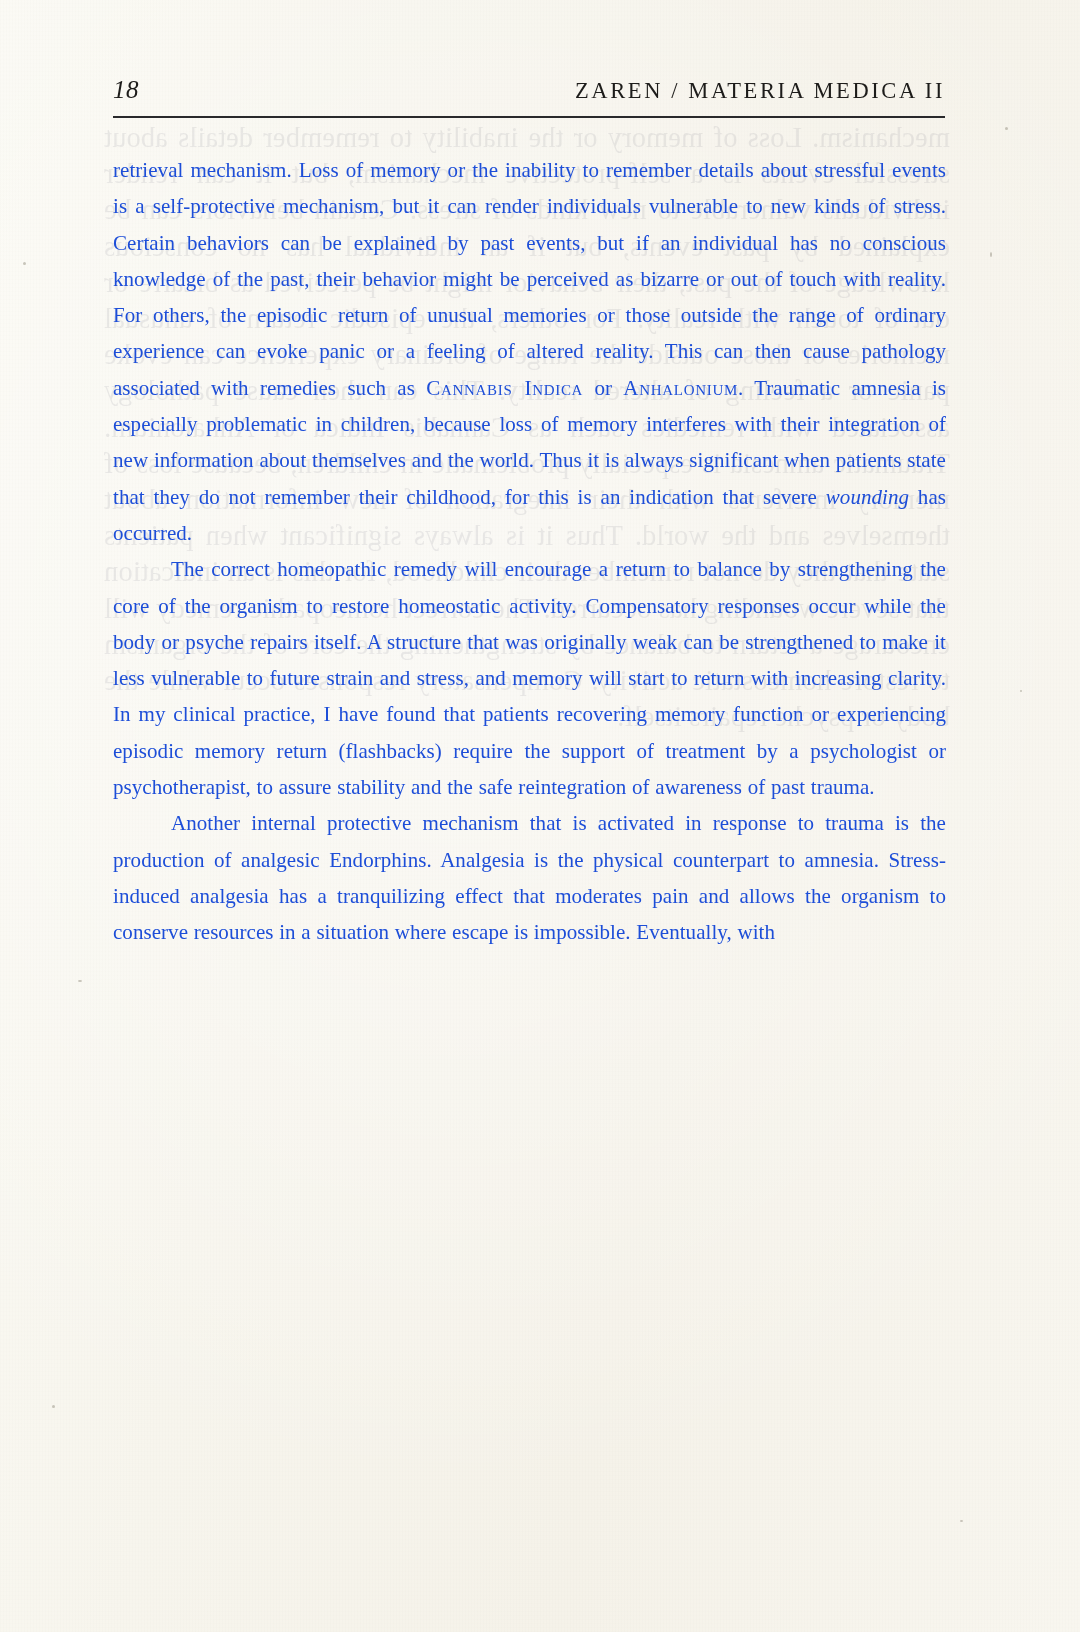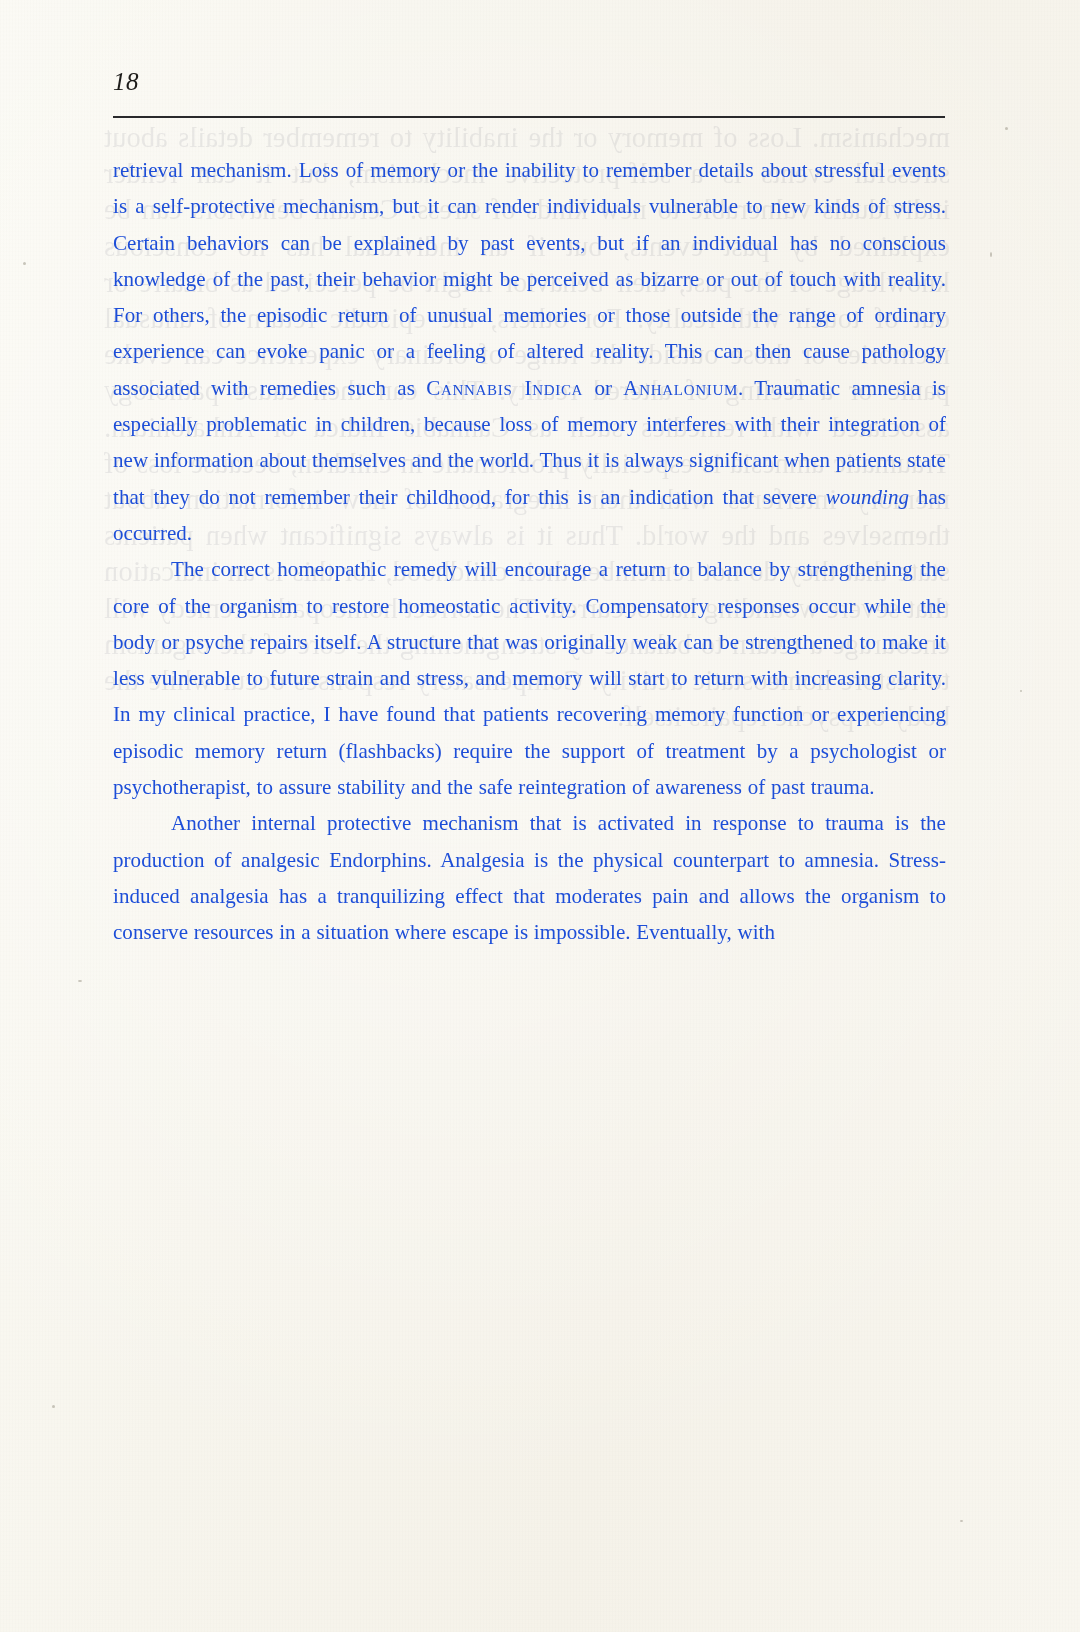--- a/index.html
+++ b/index.html
@@ -64,21 +64,21 @@
 
   .content {
     position: relative;
     z-index: 3;
   }
 
   
   .running-head {
     position: absolute;
     left: 113px;
-    top: 68px;
+    top: 76px;
     width: 832px;
     display: flex;
     align-items: baseline;
     justify-content: space-between;
   }
 
   .folio {
     font-style: italic;
     font-size: 25px;
     letter-spacing: 0.5px;
@@ -150,20 +150,21 @@
 
   <div class="paper-tone"></div>
   <div class="paper-grain"></div>
 
   <div class="bleed-through">mechanism. Loss of memory or the inability to remember details about stressful events is a self-protective mechanism, but it can render individuals vulnerable to new kinds of stress. Certain behaviors can be explained by past events, but if an individual has no conscious knowledge of the past, their behavior might be perceived as bizarre or out of touch with reality. For others, the episodic return of unusual memories or those outside the range of ordinary experience can evoke panic or a feeling of altered reality. This can then cause pathology associated with remedies such as Cannabis Indica or Anhalonium. Traumatic amnesia is especially problematic in children, because loss of memory interferes with their integration of new information about themselves and the world. Thus it is always significant when patients state that they do not remember their childhood, for this is an indication that severe wounding has occurred. The correct homeopathic remedy will encourage a return to balance by strengthening the core of the organism to restore homeostatic activity. Compensatory responses occur while the body or psyche repairs itself.</div>
 
   <div class="content">
 
     <div class="running-head">
       <span class="folio">18</span>
+      <span class="head-title">ZAREN / MATERIA MEDICA II</span>
     </div>
 
     <div class="head-rule"></div>
 
     <div class="textblock">
 
       <p class="para"><span>retrieval mechanism. Loss of memory or the inability to remember details about stressful events is a self-protective mechanism, but it can render individuals vulnerable to new kinds of stress. Certain behaviors can be explained by past events, but if an individual has no conscious knowledge of the past, their behavior might be perceived as bizarre or out of touch with reality. For others, the episodic return of unusual memories or those outside the range of ordinary experience can evoke panic or a feeling of altered reality. This can then cause pathology associated with remedies such as </span><span class="sc">Cannabis Indica</span><span> or </span><span class="sc">Anhalonium</span><span>. Traumatic amnesia is especially problematic in children, because loss of memory interferes with their integration of new information about themselves and the world. Thus it is always significant when patients state that they do not remember their childhood, for this is an indication that severe </span><span class="it">wounding</span><span> has occurred.</span></p>
 
       <p class="para indent"><span>The correct homeopathic remedy will encourage a return to balance by strengthening the core of the organism to restore homeostatic activity. Compensatory responses occur while the body or psyche repairs itself. A structure that was originally weak can be strengthened to make it less vulnerable to future strain and stress, and memory will start to return with increasing clarity. In my clinical practice, I have found that patients recovering memory function or experiencing episodic memory return (flashbacks) require the support of treatment by a psychologist or psychotherapist, to assure stability and the safe reintegration of awareness of past trauma.</span></p>
 

